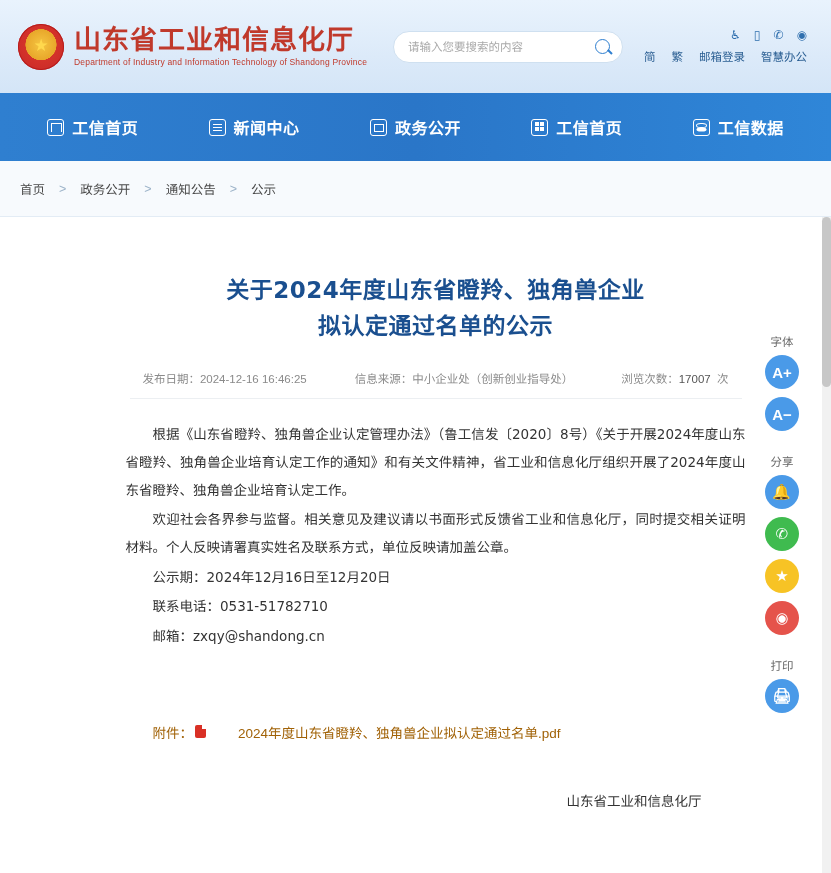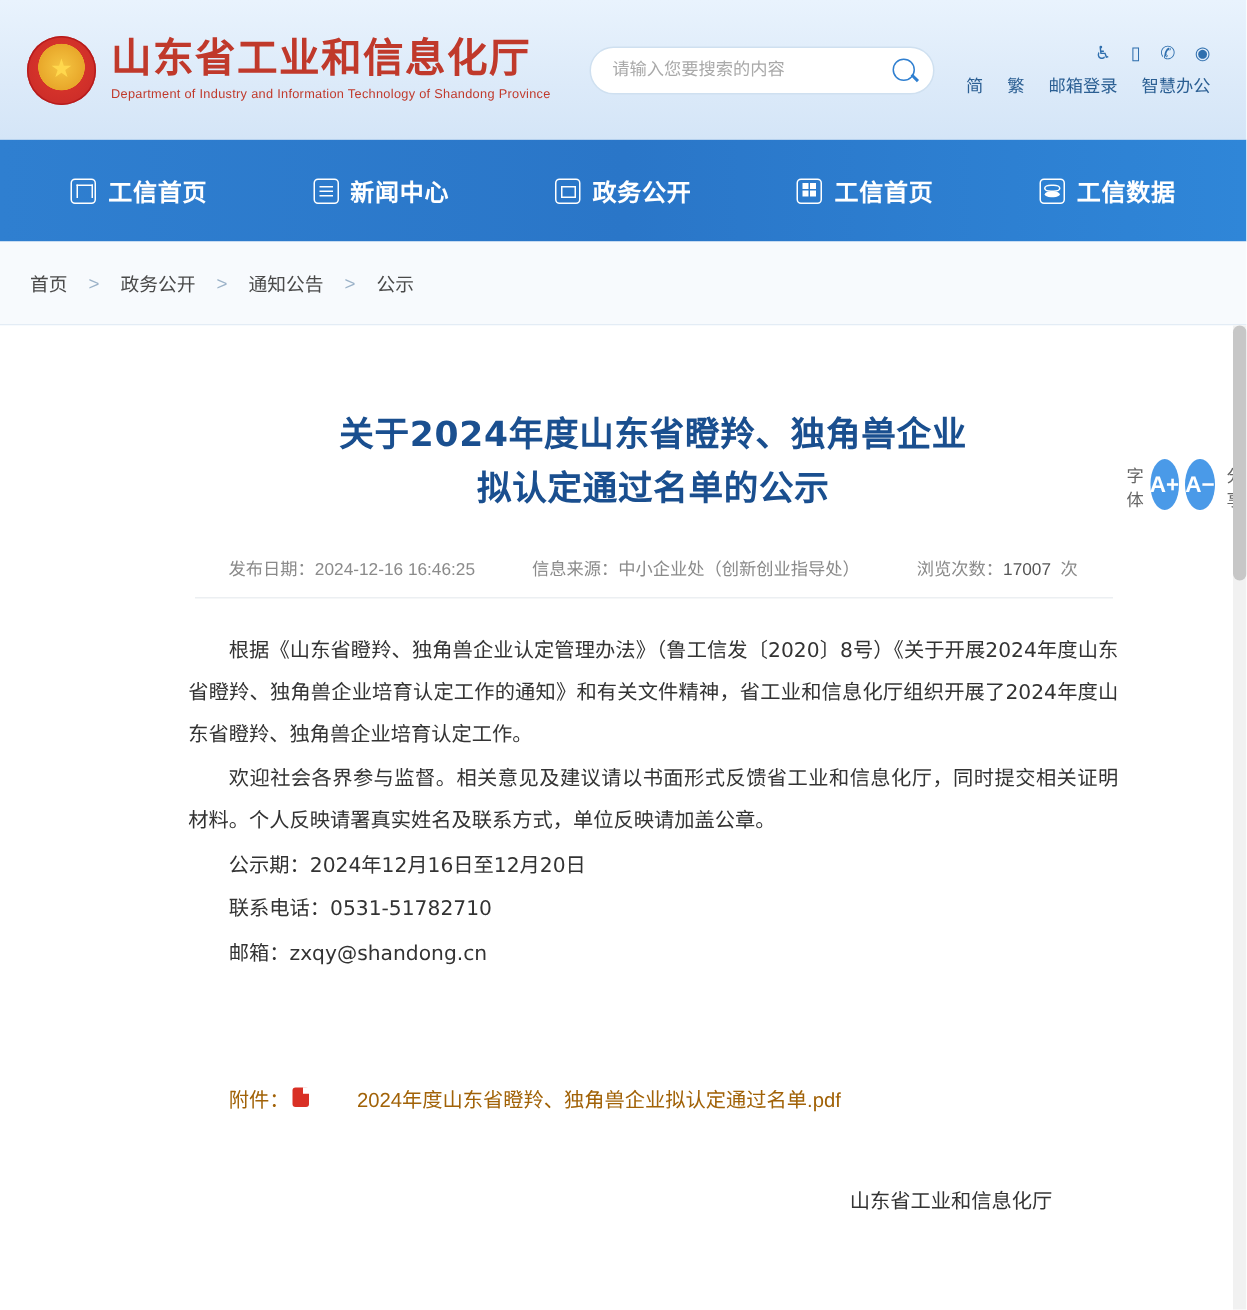--- a/index.html
+++ b/index.html
@@ -201,21 +201,21 @@
     font-weight: bold;
     margin: 18px 0 0 0;
     letter-spacing: .5px;
     font-family: "DejaVu Sans", "Liberation Sans", sans-serif;
   }
   h1.doc-title .l2 { display: block; }
 
   .meta {
     display: flex;
     justify-content: center;
-    gap: 38px;
+    gap: 48px;
     margin-top: 26px;
     font-size: 11.5px;
     color: #8a8a8a;
   }
   .meta .val { color: #8a8a8a; }
   .meta .num { color: #555; }
 
   .divider {
     margin: 12px 4px 0 4px;
     border-bottom: 1px solid #eceff2;
@@ -263,25 +263,25 @@
     font-size: 13.5px;
     line-height: 2;
     color: #333;
     padding-right: 44px;
     font-family: "DejaVu Sans", "Liberation Sans", sans-serif;
   }
 
   
   .toolbar {
     position: absolute;
-    top: 89px;
+    top: 116px;
     right: 18px;
     width: 62px;
     display: flex;
-    flex-direction: row;
+    flex-direction: column;
     align-items: center;
     gap: 4px;
   }
   .tb-label {
     font-size: 11.5px;
     color: #666;
     margin-bottom: 2px;
   }
   .tb-btn {
     width: 34px; height: 34px;

